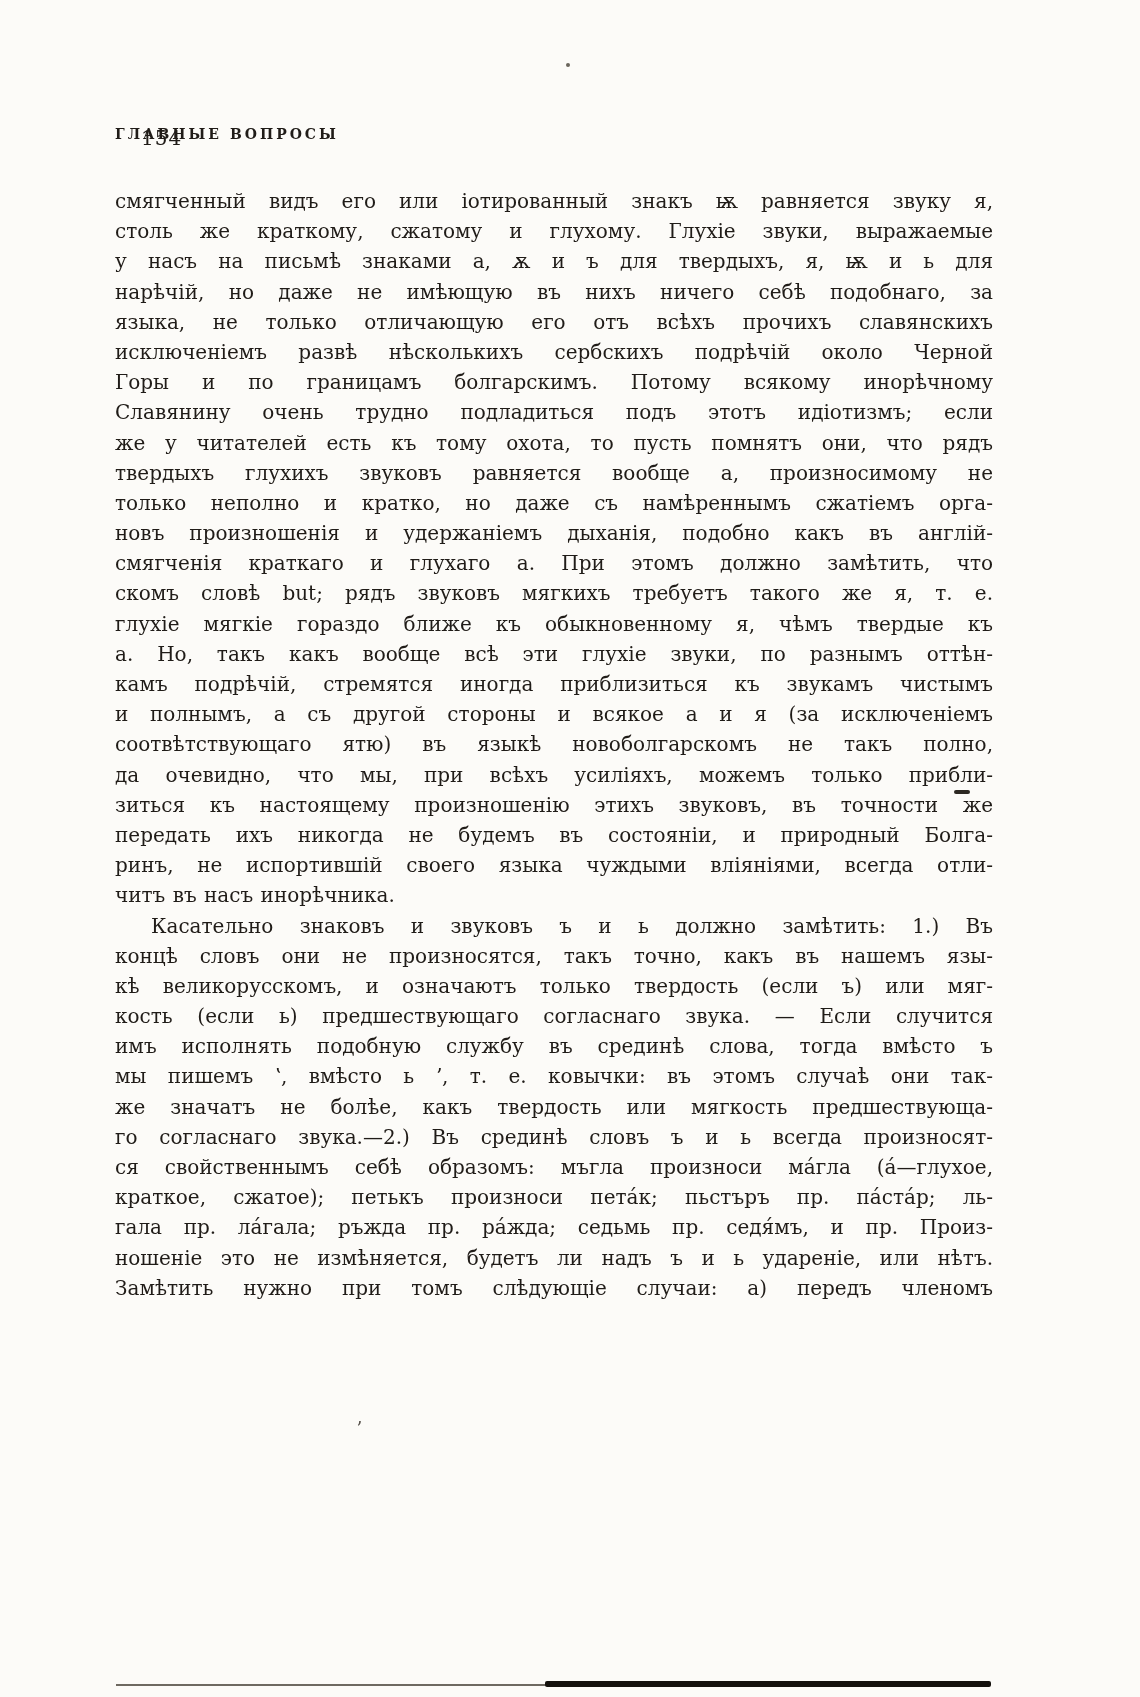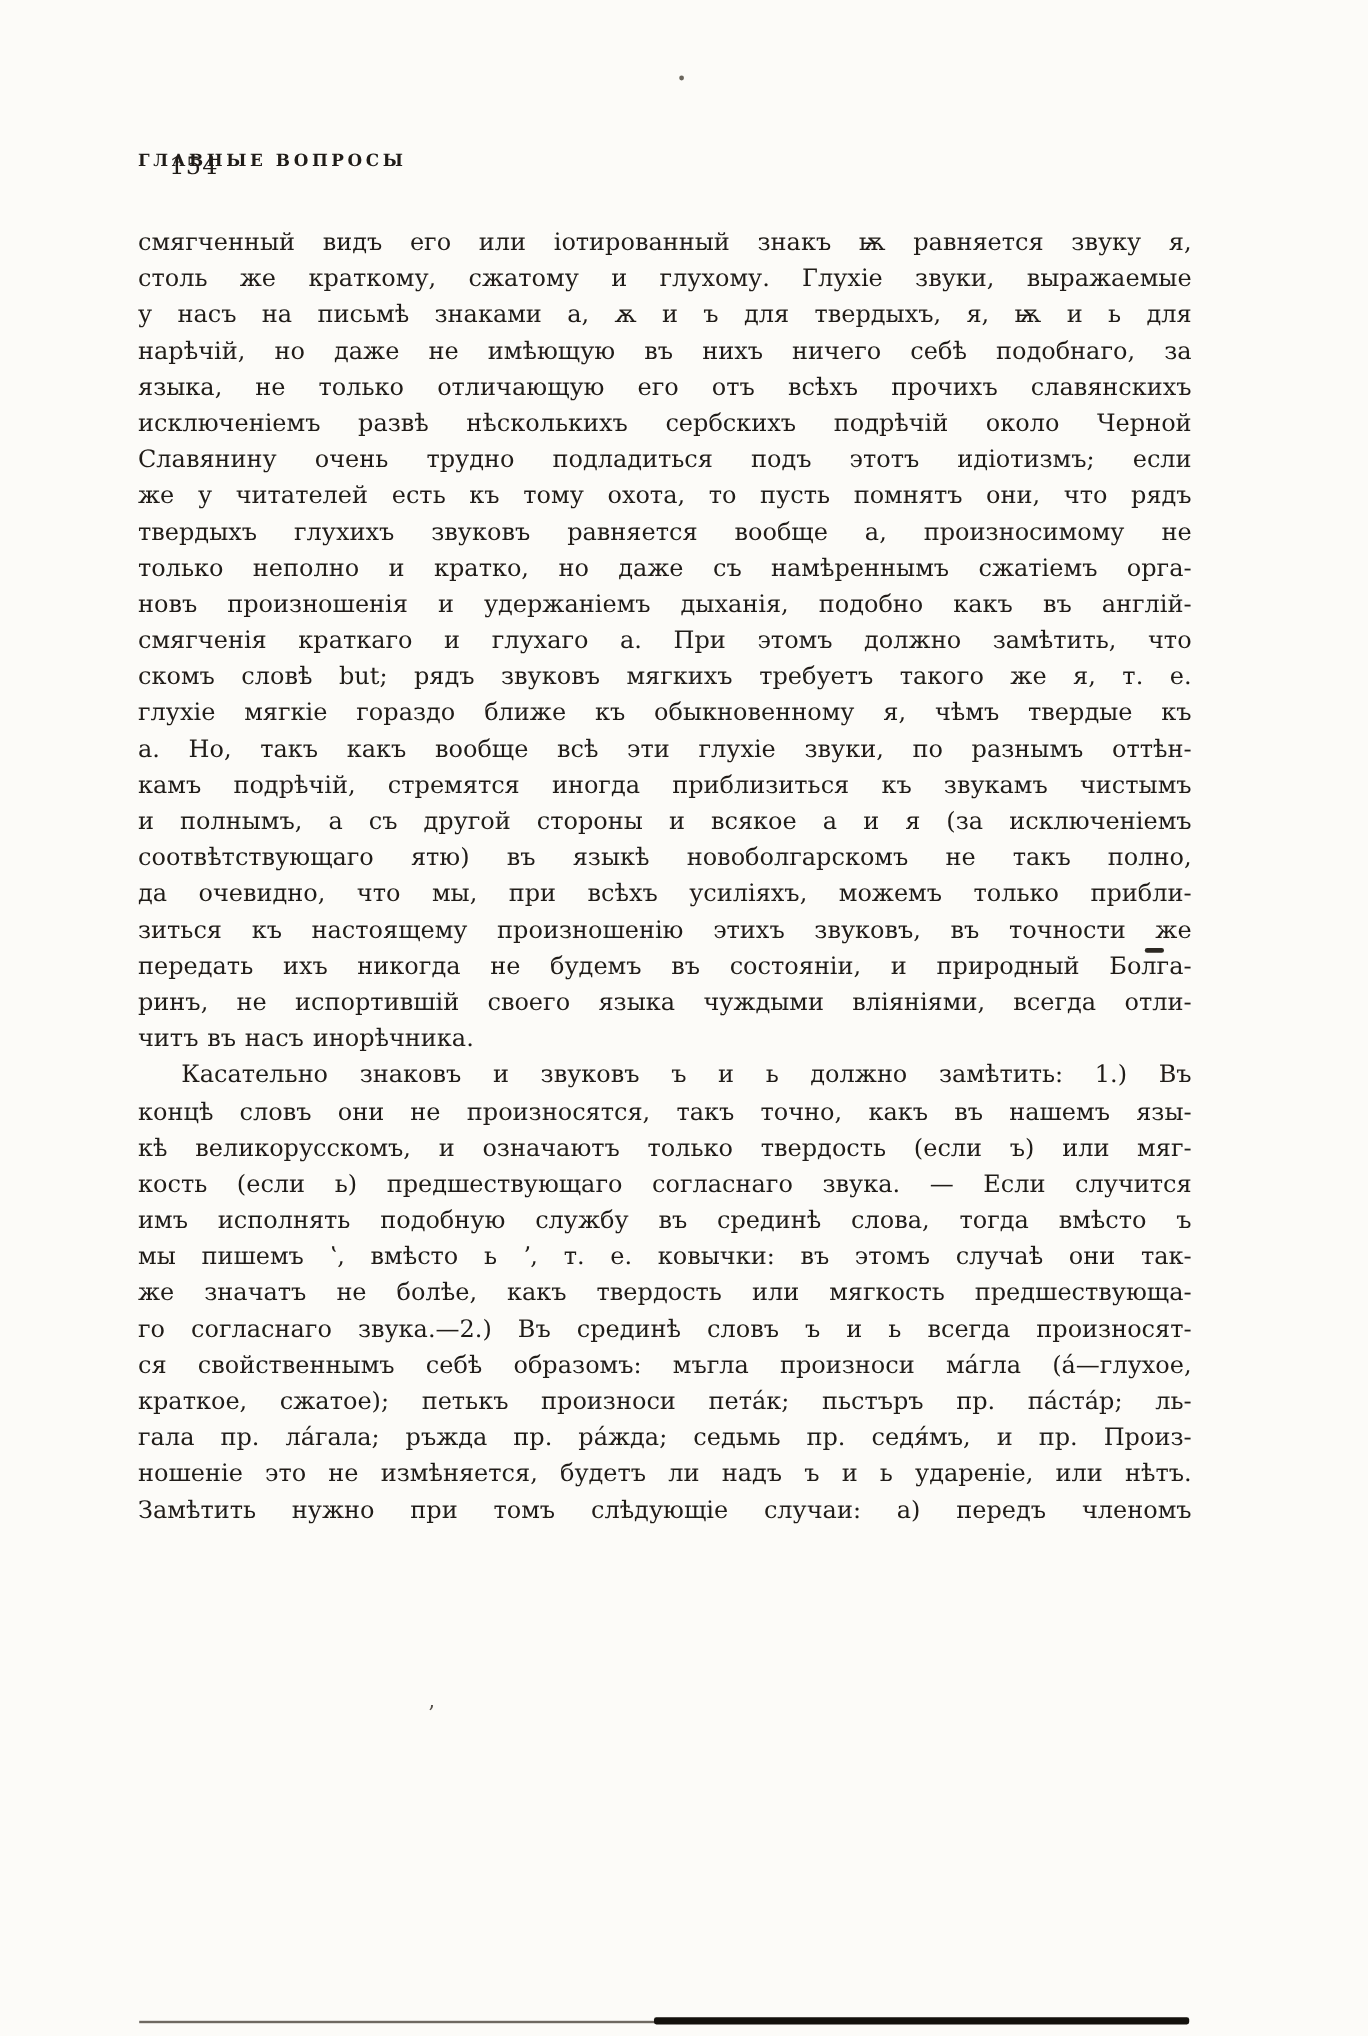--- a/index.html
+++ b/index.html
@@ -115,20 +115,21 @@
 
         <div class="line">у насъ на письмѣ знаками а, ѫ и ъ для твердыхъ, я, ѭ и ь для</div>
 
 
         <div class="line">нарѣчій, но даже не имѣющую въ нихъ ничего себѣ подобнаго, за</div>
 
         <div class="line">языка, не только отличающую его отъ всѣхъ прочихъ славянскихъ</div>
 
         <div class="line">исключеніемъ развѣ нѣсколькихъ сербскихъ подрѣчій около Черной</div>
 
+        <div class="line">Горы и по границамъ болгарскимъ. Потому всякому инорѣчному</div>
 
         <div class="line">Славянину очень трудно подладиться подъ этотъ идіотизмъ; если</div>
 
         <div class="line">же у читателей есть къ тому охота, то пусть помнятъ они, что рядъ</div>
 
         <div class="line">твердыхъ глухихъ звуковъ равняется вообще а, произносимому не</div>
 
         <div class="line">только неполно и кратко, но даже съ намѣреннымъ сжатіемъ орга-</div>
 
         <div class="line">новъ произношенія и удержаніемъ дыханія, подобно какъ въ англій-</div>

